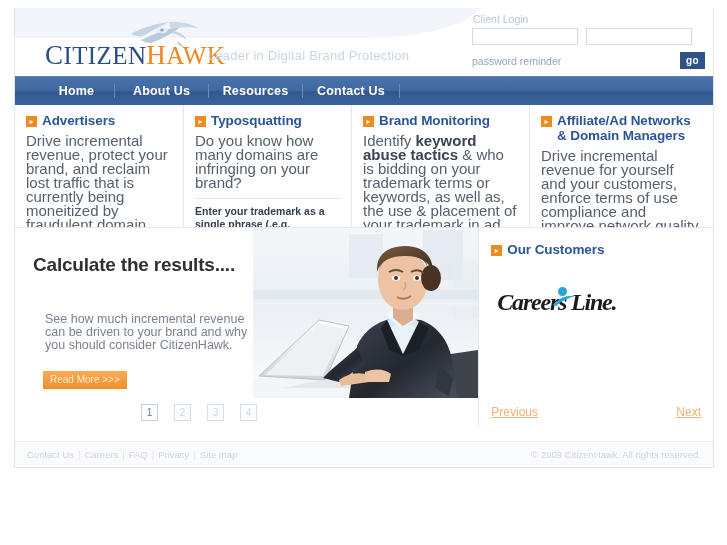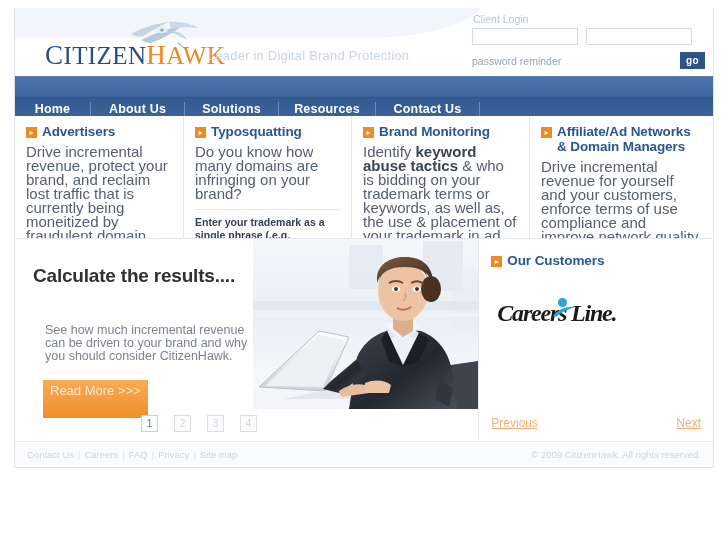--- a/index.html
+++ b/index.html
@@ -95,27 +95,28 @@
     background: #2d5387;
     border: none; color: #fff;
     font-size: 10px; font-weight: bold;
     letter-spacing: .5px;
     cursor: pointer;
     font-family: "Liberation Sans", sans-serif;
   }
 
   
   .nav {
-    height: 40px;
+    height: 29px;
     background: #3e67a0;
     background-image: linear-gradient(to bottom,
       #4a73ab 0%, #3f68a1 48%, #32588e 52%, #3b639b 100%);
     display: flex;
-    align-items: flex-end;
+    align-items: center;
     border-top: 1px solid #5b80b4;
+    padding-left: 24px;
   }
   .nav-item {
     display: flex; align-items: center; justify-content: center;
     color: #ffffff;
     font-size: 12.5px; font-weight: bold;
     text-decoration: none;
     border-right: 1px solid #6a8cbd;
     letter-spacing: .2px;
     cursor: pointer;
   }
@@ -232,22 +233,22 @@
     line-height: 13px;
   }
   .read-more {
     position: absolute; left: 28px; top: 380px;
   }
   .read-more-btn {
     display: inline-block;
     background: #f49b3c;
     background-image: linear-gradient(to bottom, #f8ab53, #ef8f2c);
     color: #ffe9d2;
-    font-size: 13px;
-    padding: 3px 7px 20px 7px;
+    font-size: 10px;
+    padding: 3px 7px 4px 7px;
     text-decoration: none;
     white-space: nowrap;
   }
   .pager {
     position: absolute; left: 126px; bottom: 6px;
     display: flex; gap: 16px;
   }
   .pg {
     width: 17px; height: 17px;
     border: 1px solid #d7deea;
@@ -352,21 +353,20 @@
         <div class="login-row2">
           <a class="pw-reminder" href="#">password reminder</a>
           <button class="go-btn-dark">go</button>
         </div>
       </div>
     </div>
 
     <div class="nav">
       <a class="nav-item" href="#">Home</a>
       <a class="nav-item" href="#">About Us</a>
-      <a class="nav-item" href="#">Solutions</a>
       <a class="nav-item" href="#">Resources</a>
       <a class="nav-item" href="#">Contact Us</a>
       <div class="nav-fill"></div>
     </div>
 
     <div class="features">
 
       <div class="col c1">
         <div class="col-title">
           <span class="arrow-box">▸</span>

